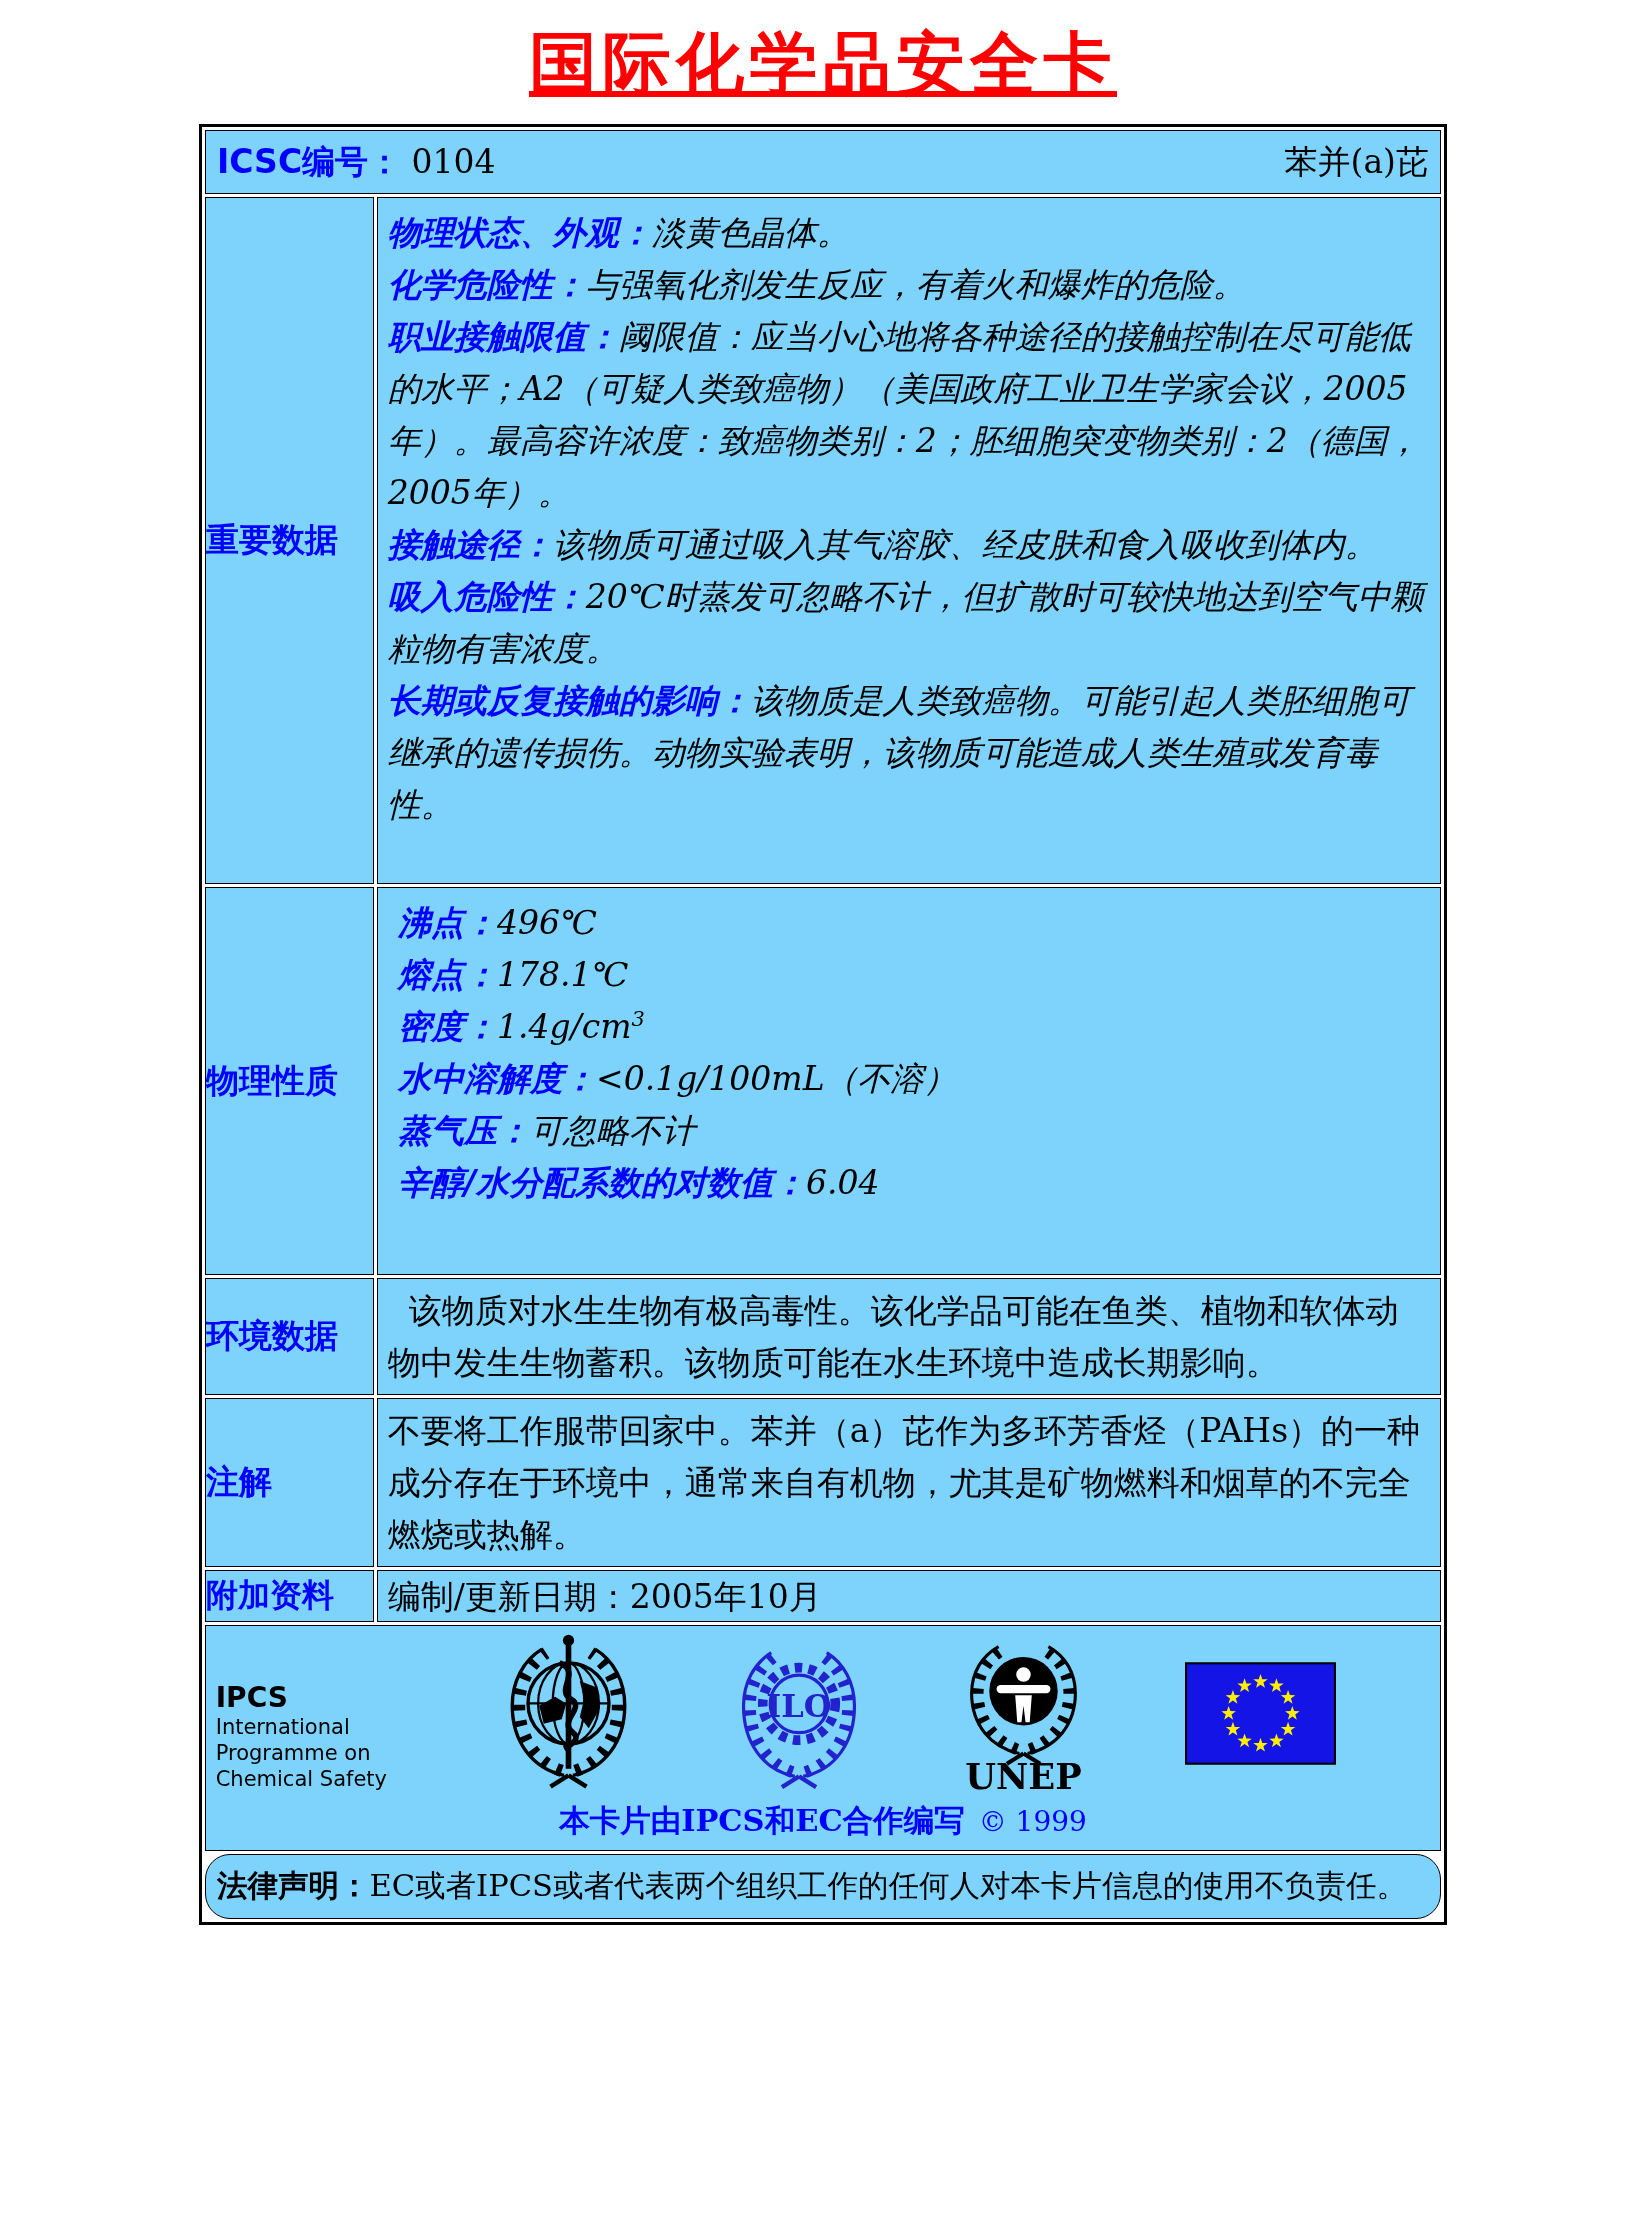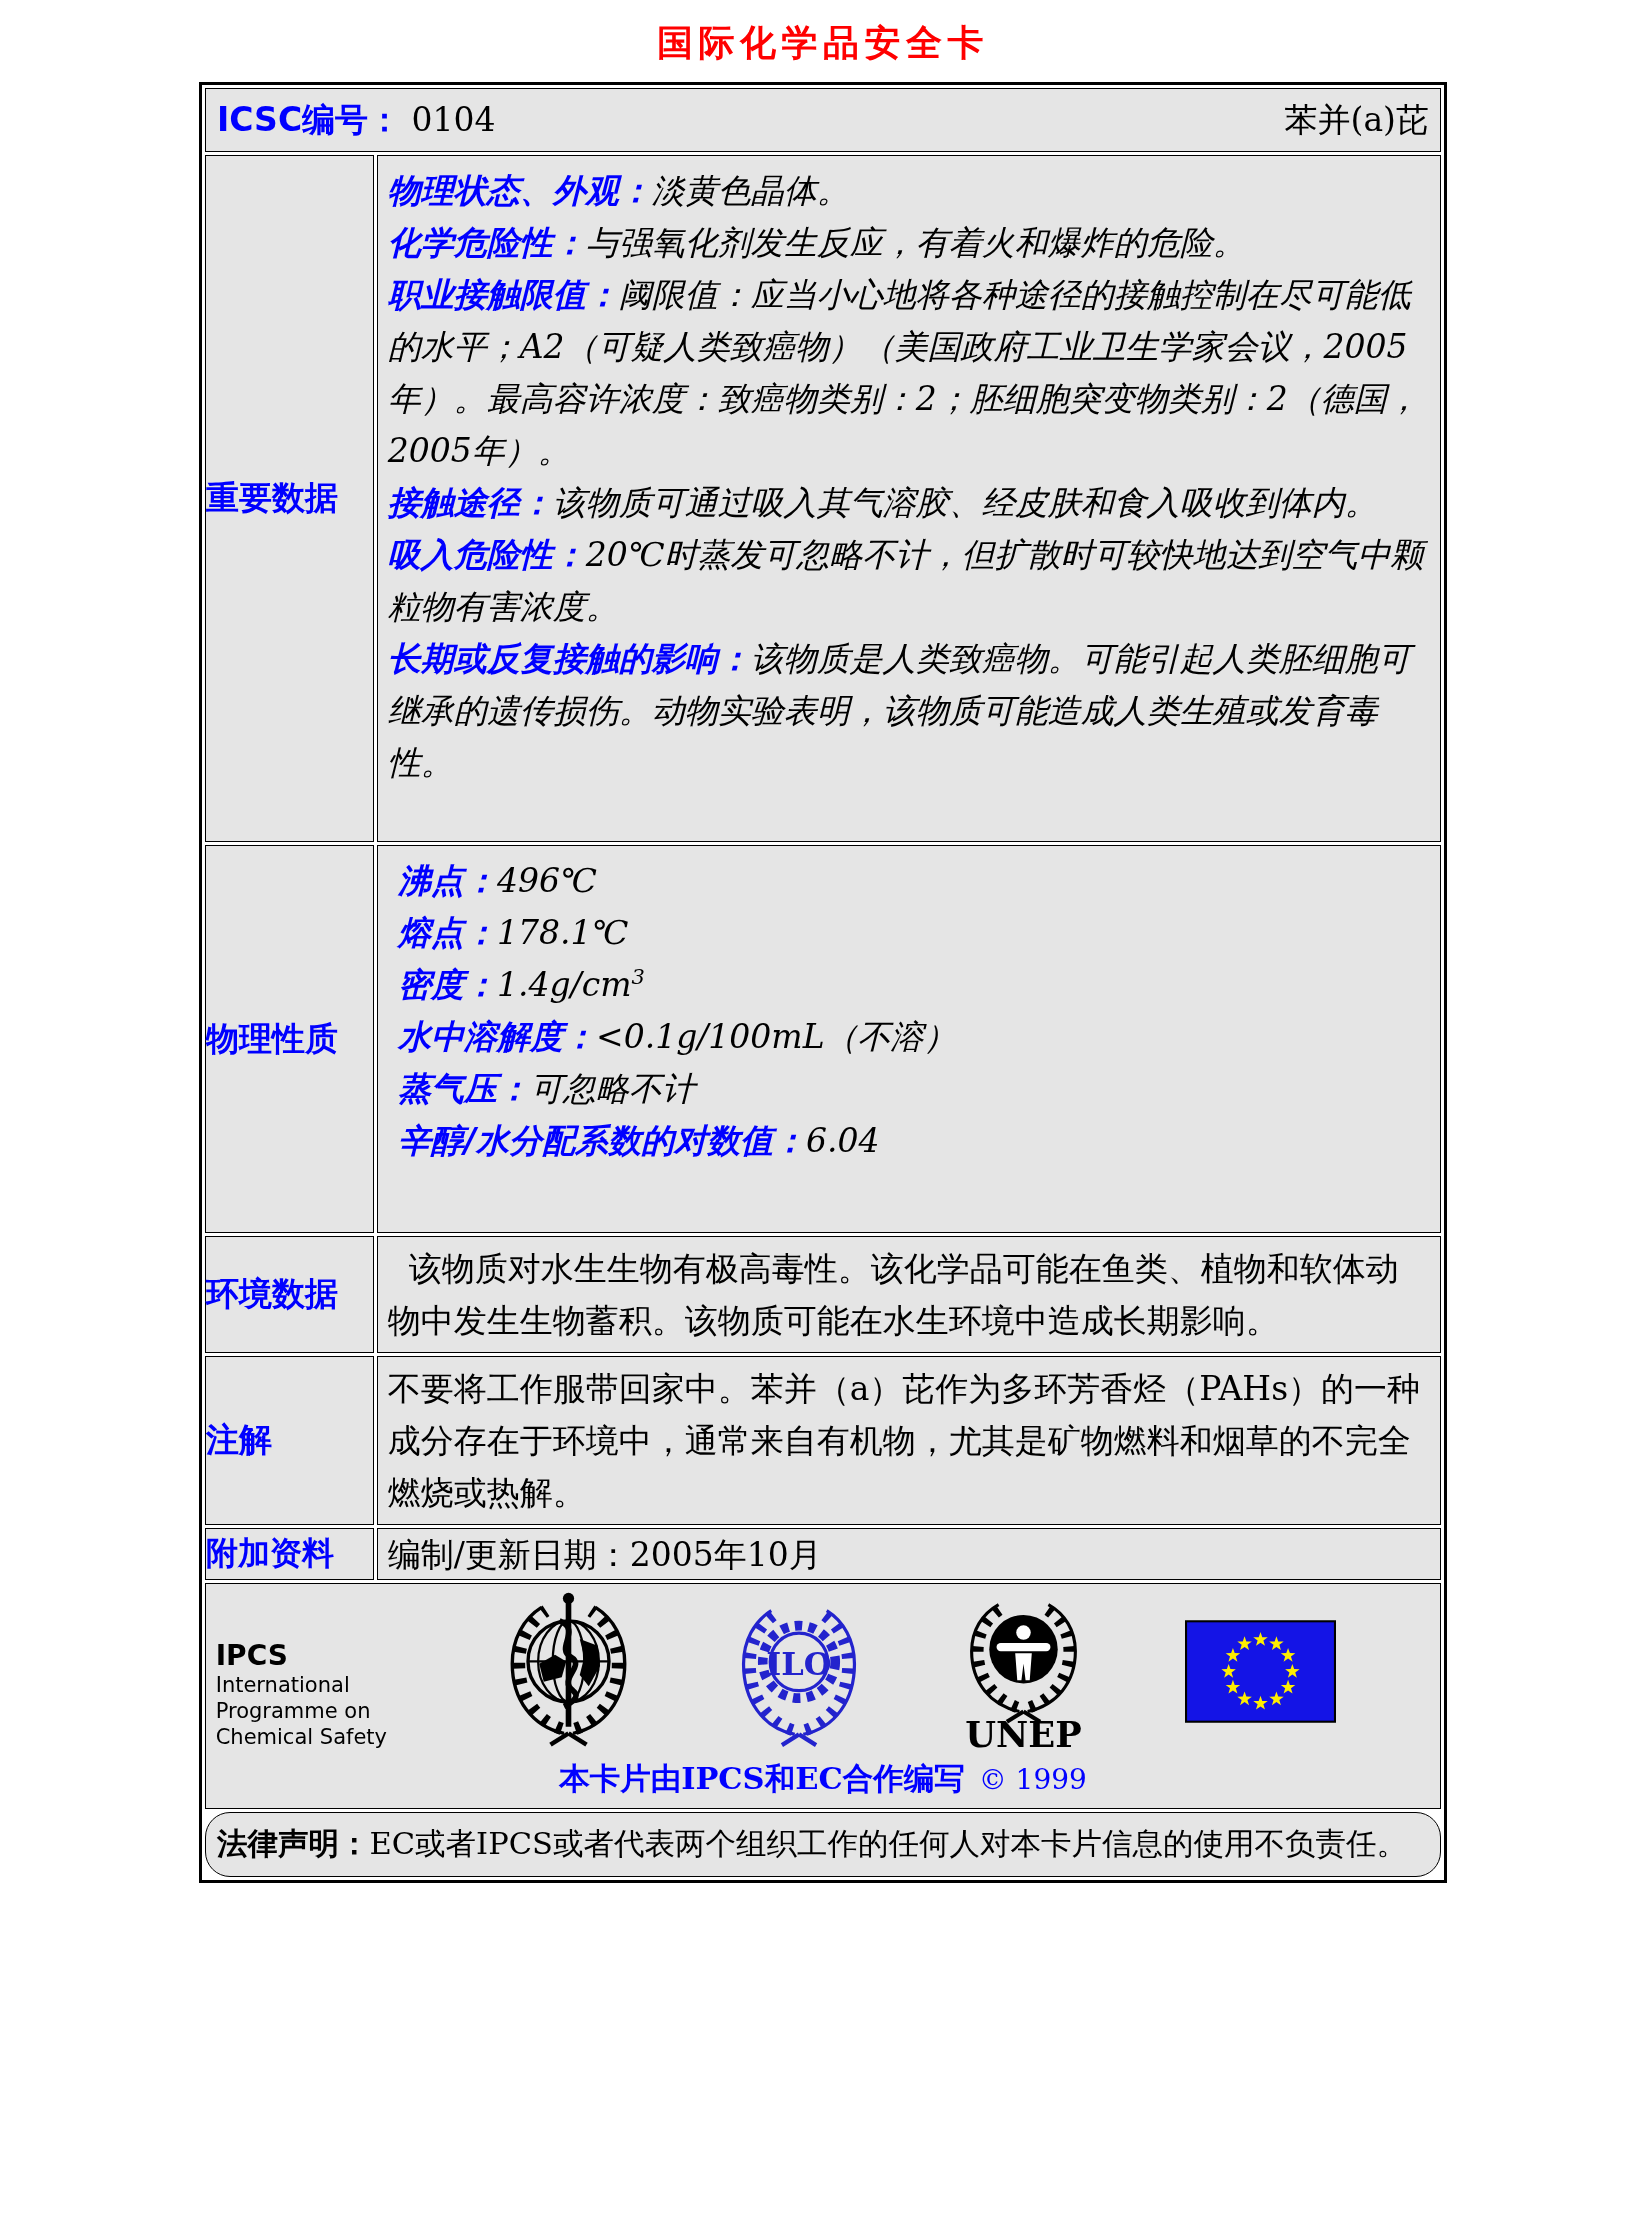--- a/index.html
+++ b/index.html
@@ -6,33 +6,34 @@
   html,body { background:#ffffff; }
   body {
     width:1646px; min-height:2216px;
     font-family:"DejaVu Serif", serif;
     color:#000;
   }
   .page-title {
     padding-top:19.4px;
     text-align:center;
     color:#ff0000;
-    font-size:36px;
+    font-size:68px;
     font-weight:bold;
     letter-spacing:5.5px;
     font-family:"DejaVu Serif", serif;
+    text-decoration:underline;
   }
   table.card {
     width:1248px;
     margin:14px auto 0 auto;
     border:3.5px solid #000;
     border-spacing:3.5px;
     background:#fff;
   }
-  td { border:1.4px solid #000; vertical-align:middle; background:#e5e5e5; }
+  td { border:1.4px solid #000; vertical-align:middle; background:#7dd3fc; }
   td.section-label {
     width:169px;
     text-align:left;
     color:#0000ff;
     font-weight:bold;
     font-size:33px;
     font-family:"DejaVu Sans", sans-serif;
     margin-top:44px;
   }
   td.content {

